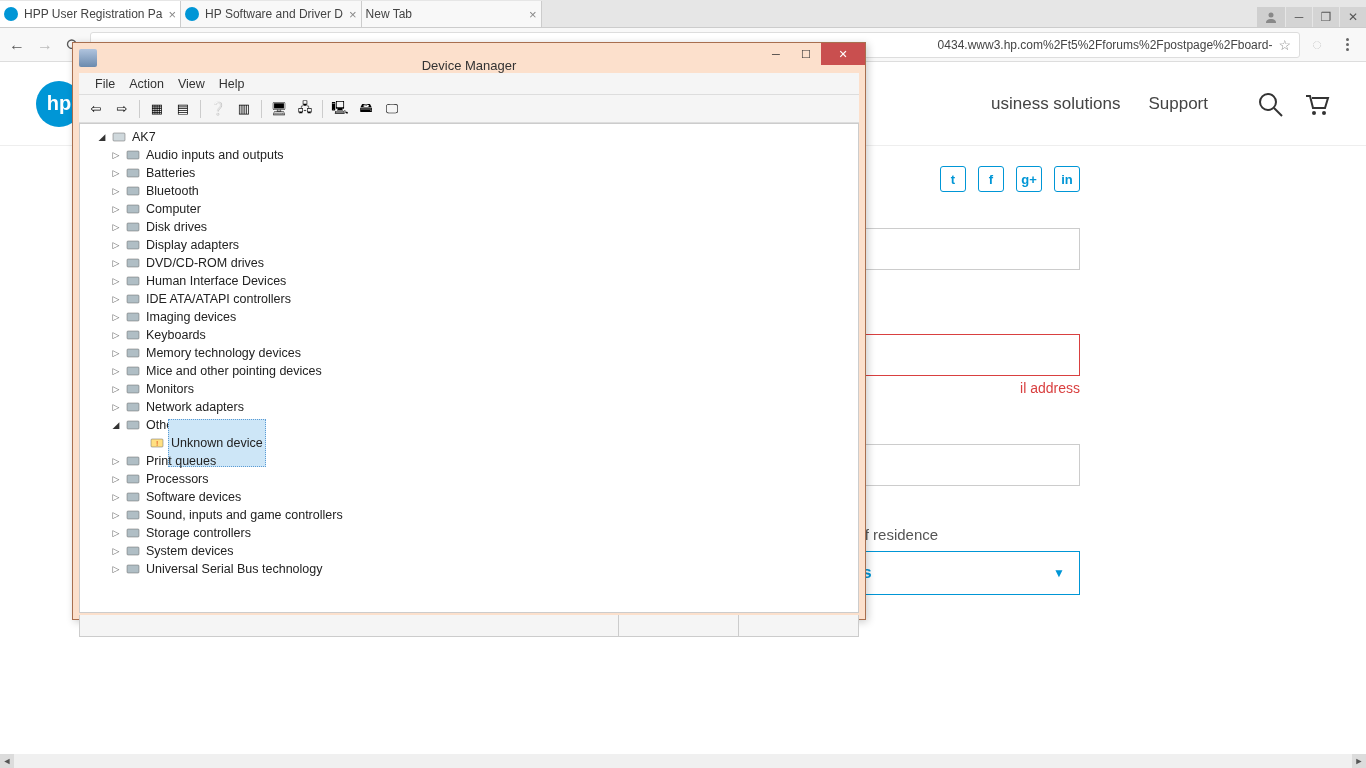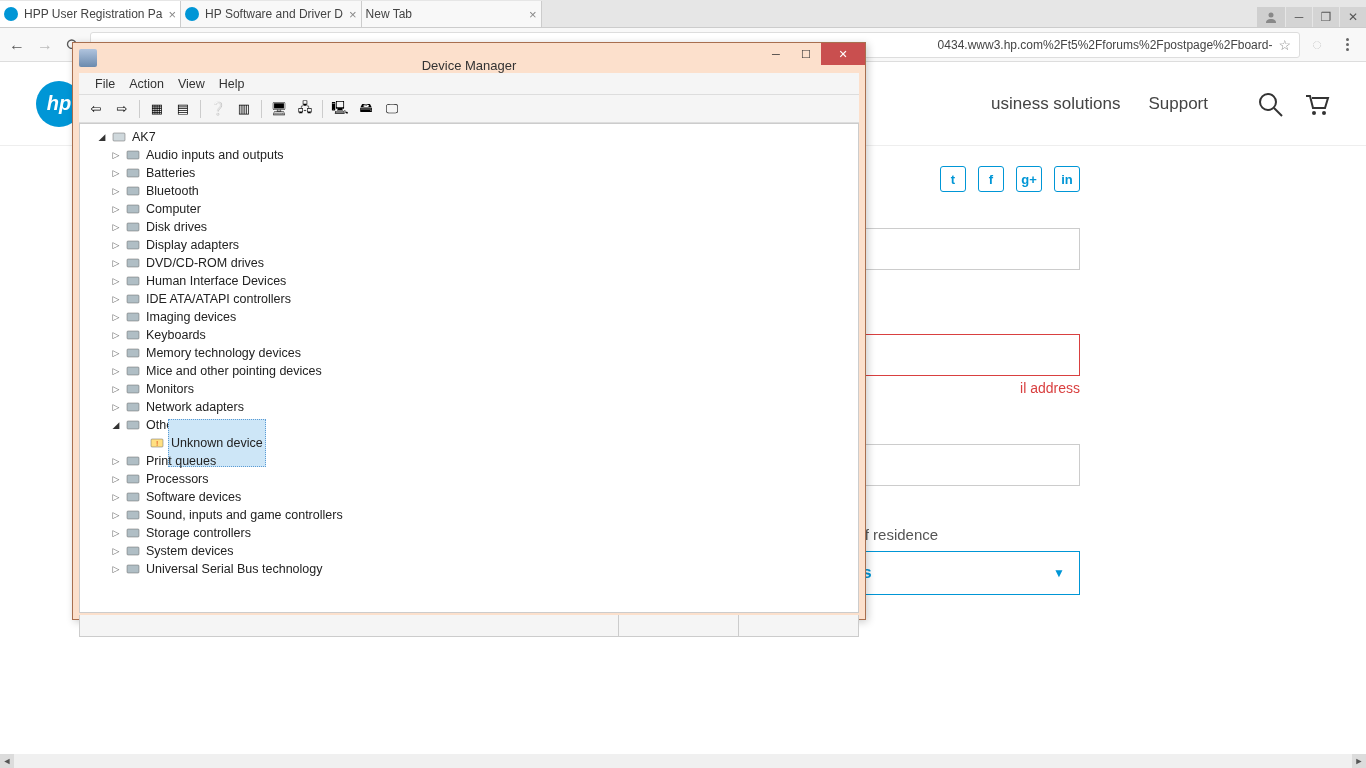--- a/index.html
+++ b/index.html
@@ -21,21 +21,21 @@
 .nav-btn.disabled { color: #bbb; }
 .addr-input { flex: 1; height: 26px; border: 1px solid #ddd; border-radius: 3px; padding: 0 8px; font-size: 12px; color: #444; background: #fff; display: flex; align-items: center; justify-content: flex-end; gap: 6px; }
 .addr-text { flex: 1; text-align: right; overflow: hidden; white-space: nowrap; }
 .star { color: #888; font-size: 14px; }
 .menu-dots { width: 14px; display: flex; flex-direction: column; align-items: center; gap: 2px; margin: 0 6px; }
 .menu-dots span { width: 3px; height: 3px; background: #666; border-radius: 50%; }
 
 
 .hp-page { position: absolute; top: 62px; left: 0; right: 0; bottom: 14px; background: #fff; }
 .hp-header { height: 84px; display: flex; align-items: center; padding: 0 36px; border-bottom: 1px solid #eee; }
-.hp-logo { width: 46px; height: 46px; border-radius: 50%; background: #0096d6; color: #fff; display: flex; align-items: center; justify-content: center; font-weight: bold; font-style: italic; font-size: 20px; }
+.hp-logo { width: 46px; height: 46px; border-radius: 50%; background: #0096d6; color: #fff; display: flex; align-items: center; justify-content: center; font-weight: bold; font-size: 20px; }
 .hp-nav { margin-left: auto; display: flex; align-items: center; gap: 28px; font-size: 17px; color: #444; }
 .hp-icons { display: flex; gap: 18px; margin-left: 20px; }
 .hp-search, .hp-cart { width: 28px; height: 28px; }
 .hp-body { padding: 20px 286px 0 286px; }
 .social-row { display: flex; gap: 12px; justify-content: flex-end; margin-bottom: 36px; }
 .social-btn { width: 26px; height: 26px; border: 1px solid #0096d6; border-radius: 3px; display: flex; align-items: center; justify-content: center; color: #0096d6; font-size: 13px; font-weight: bold; }
 .field { width: 100%; height: 42px; border: 1px solid #ccc; margin-bottom: 18px; }
 .field.error { border: 1px solid #d94040; }
 .err-msg { color: #d94040; font-size: 14px; margin-top: -14px; margin-bottom: 18px; text-align: right; }
 .two-col { display: flex; gap: 130px; margin-top: 40px; }

